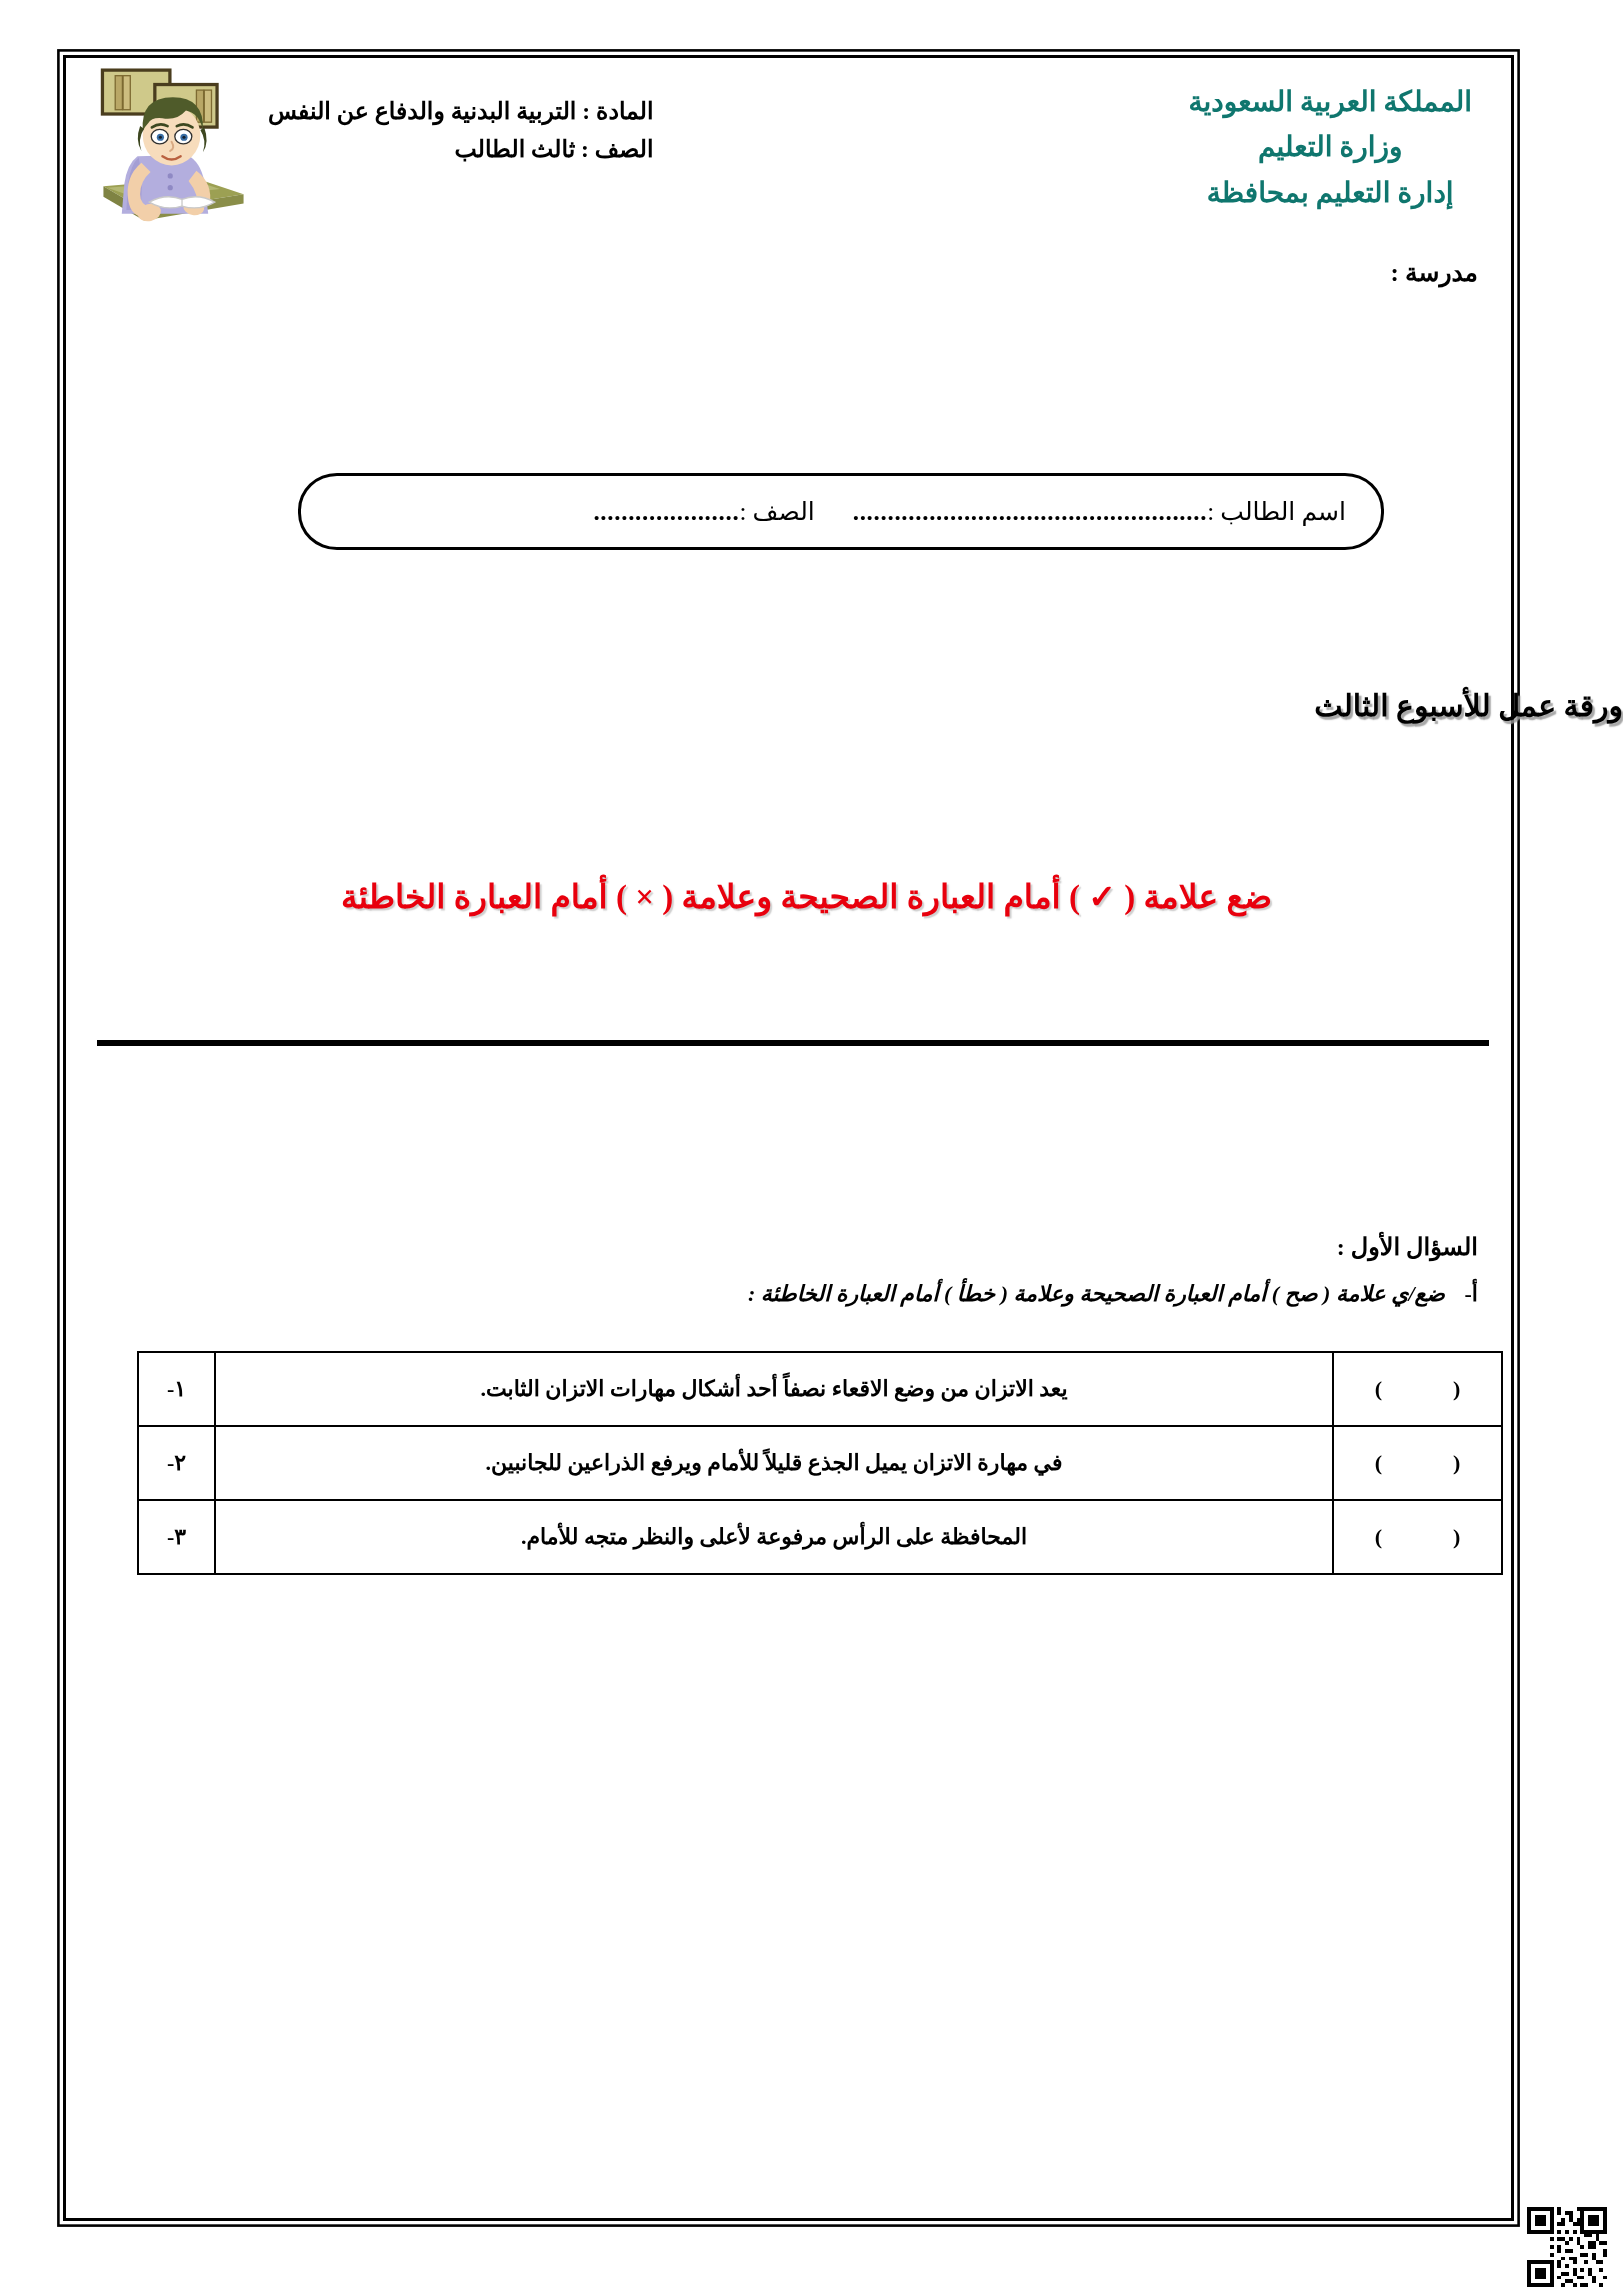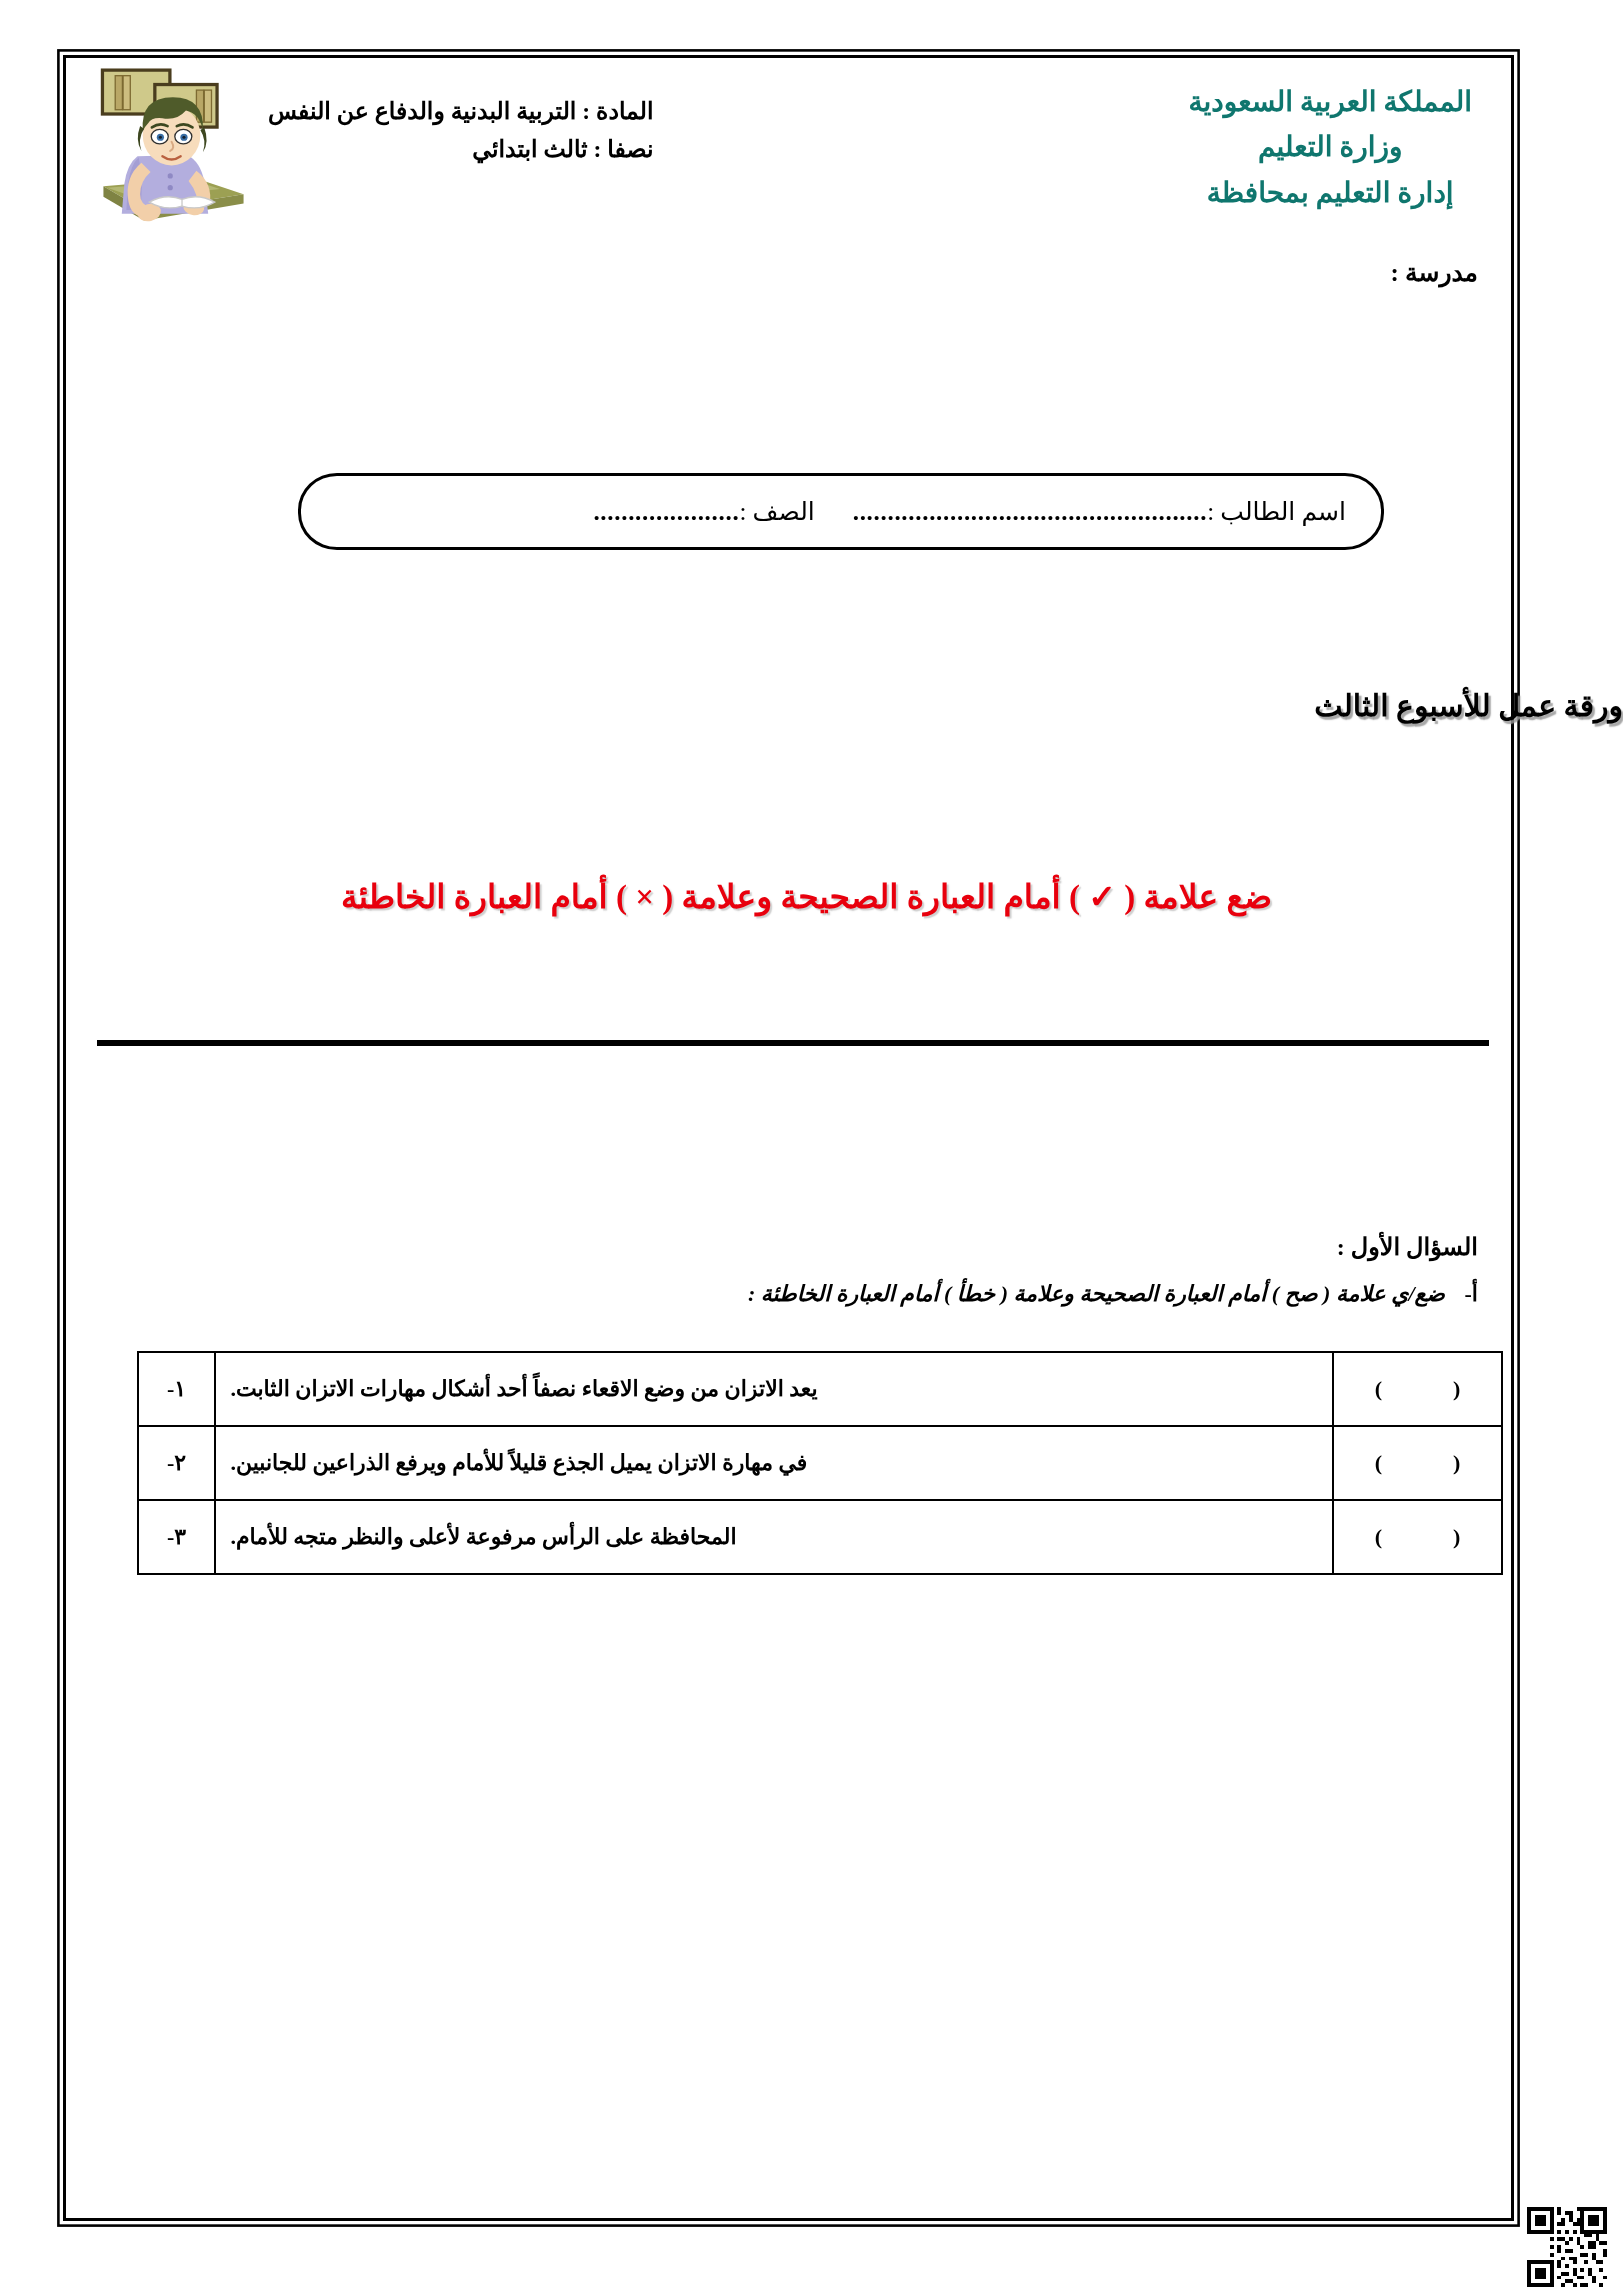--- a/index.html
+++ b/index.html
@@ -202,21 +202,21 @@
     text-align: center;
     font-size: 26px;
     font-weight: bold;
     letter-spacing: 0;
   }
   .answer-cell .p-open,
   .answer-cell .p-close { display: inline-block; }
   .answer-cell .p-space { display: inline-block; width: 71px; }
 
   .stmt-cell {
-    text-align: left;
+    text-align: center;
     font-size: 23px;
     font-weight: bold;
   }
   .num-cell {
     text-align: center;
     font-size: 23px;
     font-weight: bold;
     direction: rtl;
   }
 
@@ -293,21 +293,21 @@
   <div class="header-right">
     <div>المملكة العربية السعودية</div>
     <div>وزارة التعليم</div>
     <div>إدارة التعليم بمحافظة</div>
   </div>
 
   <div class="header-school">مدرسة :</div>
 
   <div class="header-left">
     <span class="hl-row r1">المادة : التربية البدنية والدفاع عن النفس</span>
-    <span class="hl-row r2">نصفا : ثالث ابتدائي</span>
+    <span class="hl-row r2">الصف : ثالث الطالب</span>
   </div>
 
   <div class="name-box">
     <div class="name-box-inner">
       <span class="nb-label">اسم الطالب :</span>
       <span class="nb-dots">...................................................</span>
       <span class="nb-gap"></span>
       <span class="nb-label">الصف :</span>
       <span class="nb-dots">.....................</span>
     </div>

